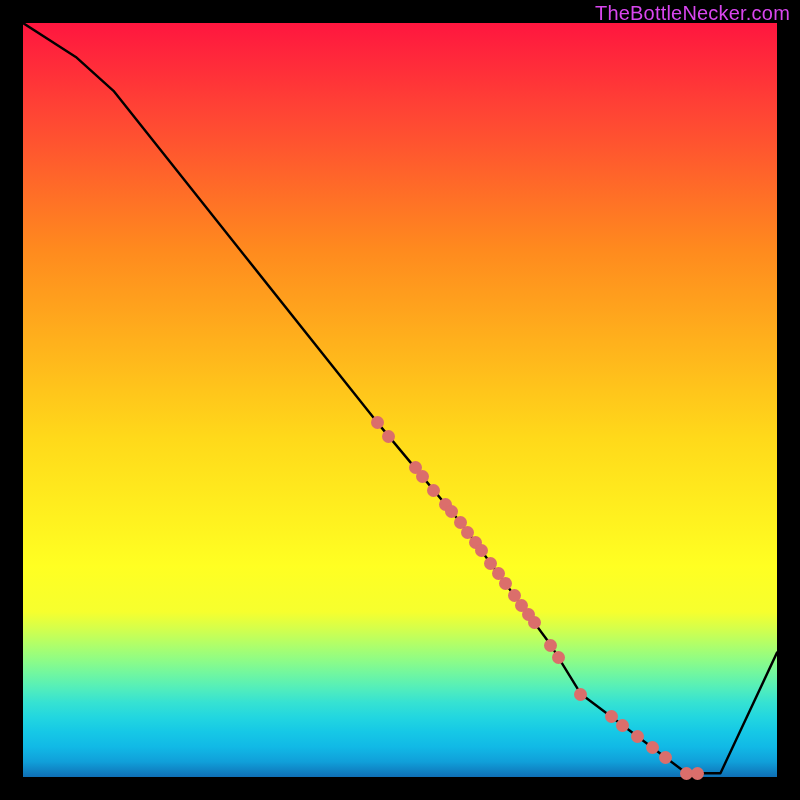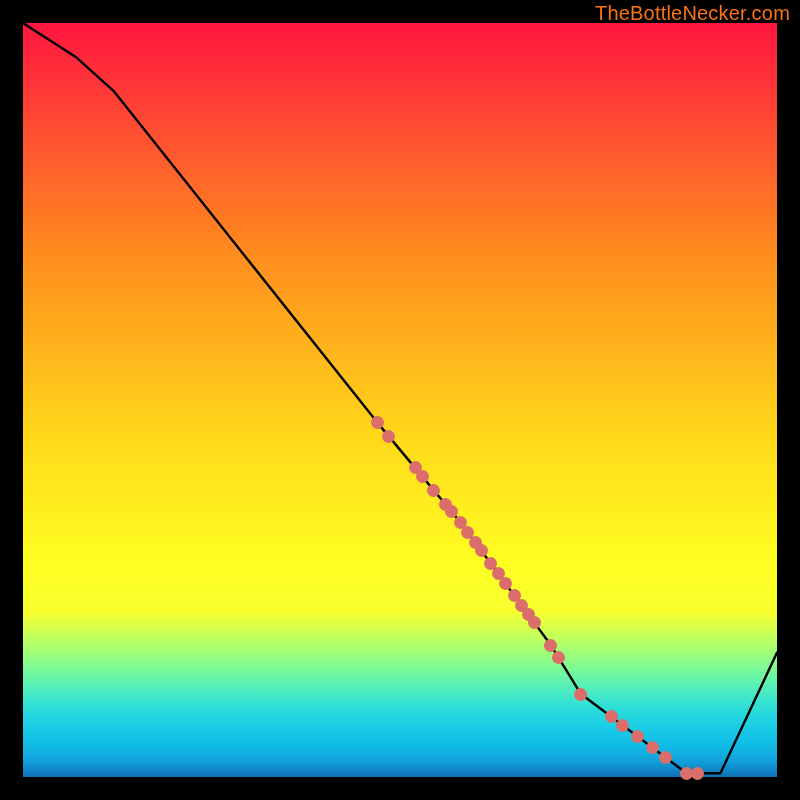--- a/index.html
+++ b/index.html
@@ -56,21 +56,21 @@
     height: 13px;
     margin-left: -6.5px;
     margin-top: -6.5px;
     border-radius: 50%;
     background: #db6e6b;
   }
   .watermark {
     position: absolute;
     top: 2px;
     right: 10px;
-    color: #f97316;
+    color: #d946ef;
     font-size: 20px;
     letter-spacing: 0.2px;
     user-select: none;
   }
 </style>
 </head>
 <body>
 
 <div class="stage">
   <div class="plot">

